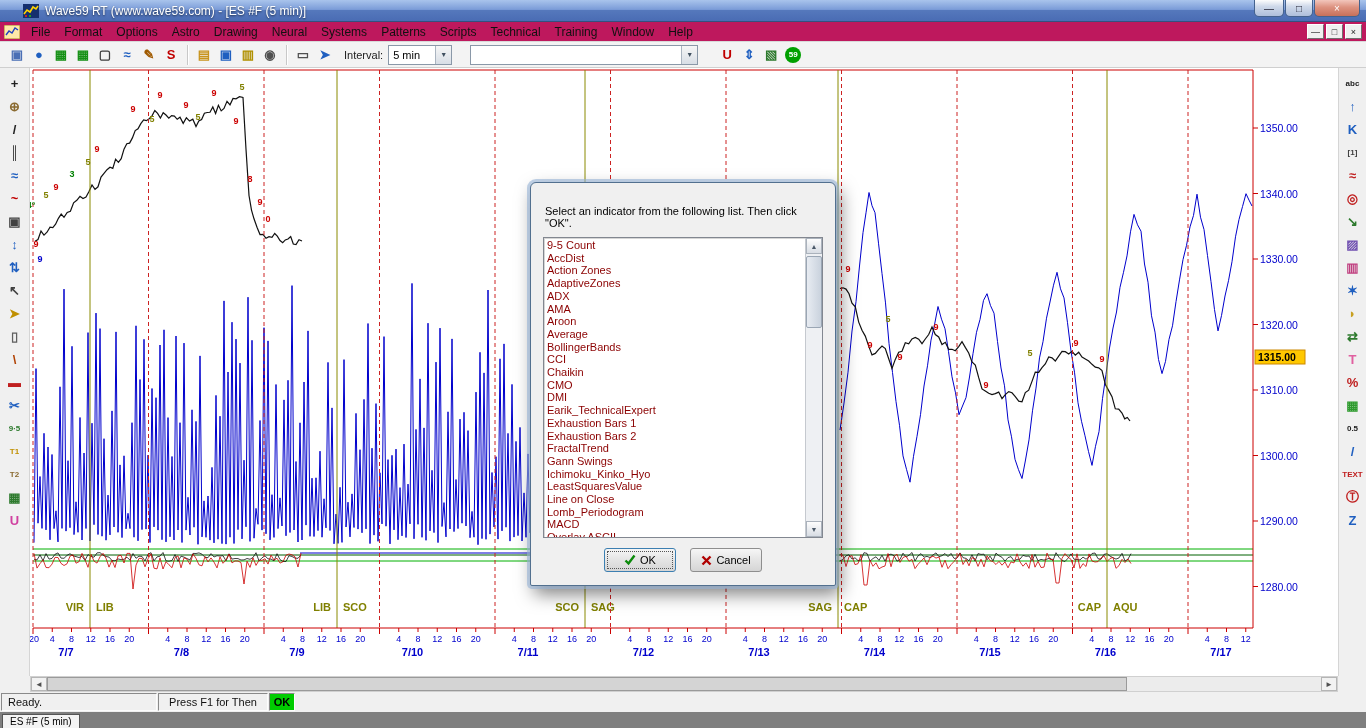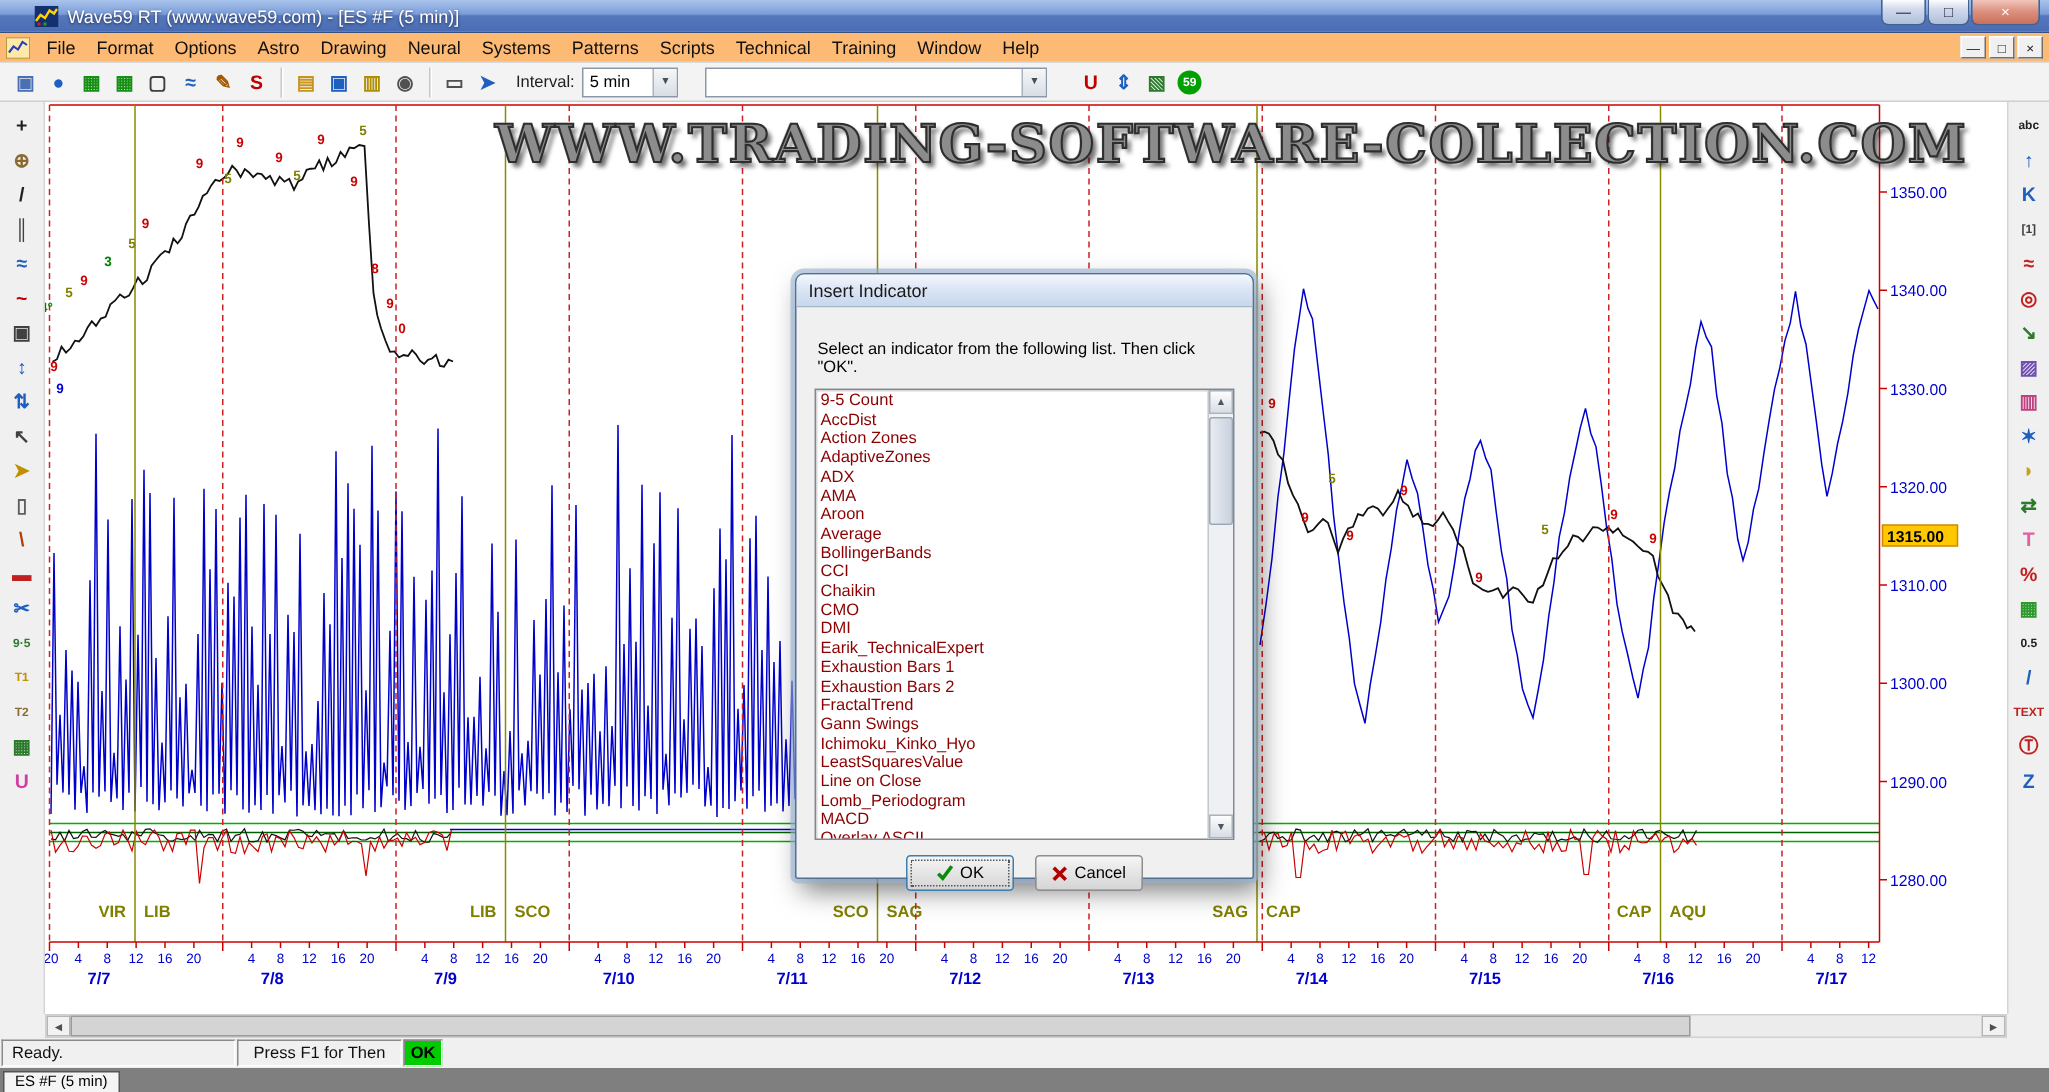--- a/index.html
+++ b/index.html
@@ -13,21 +13,21 @@
     border-bottom:1px solid #35507e;display:flex;align-items:center;padding:0 23px;color:#fff}
   .titlebar .title-text{margin-left:6px;font-size:12px;text-shadow:0 1px 2px rgba(0,0,0,.6);white-space:nowrap}
   .win-controls{position:absolute;right:6px;top:0;display:flex}
   .wbtn{height:17px;border:1px solid #44628e;border-top:none;border-radius:0 0 5px 5px;
     background:linear-gradient(#fdfdfd,#cfd9ea 40%,#aebedb);color:#223;display:flex;align-items:center;justify-content:center;
     font-size:10px;margin-left:1px;cursor:default}
   .wbtn.min{width:30px}.wbtn.max{width:28px}
   .wbtn.close{width:46px;background:linear-gradient(#f2c6bc,#dd9280 45%,#c8705a);color:#fff}
 
   
-  .menubar{position:absolute;left:0;top:22px;width:1366px;height:20px;background:#fdba74;
+  .menubar{position:absolute;left:0;top:22px;width:1366px;height:20px;background:#be185d;
     border-bottom:1px solid #d9d9d9;display:flex;align-items:center;padding:0 4px}
   .doc-icon{width:16px;height:14px;margin-right:4px;flex:0 0 auto}
   .menu-items{display:flex;align-items:center;height:100%}
   .menu-item{padding:0 7px;height:100%;display:flex;align-items:center;font-size:12px;color:#111;cursor:default}
   .mdi-controls{position:absolute;right:4px;top:2px;display:flex}
   .mbtn{width:17px;height:15px;margin-left:2px;background:#f0f0f0;border:1px solid;border-color:#fff #707070 #707070 #fff;
     display:flex;align-items:center;justify-content:center;font-size:9px;color:#222}
 
   
   .toolbar{position:absolute;left:0;top:42px;width:1366px;height:26px;background:#f3f3f3;
@@ -565,21 +565,20 @@
         <text x="848" y="272" fill="#cc0000" font-size="9" text-anchor="middle" font-weight="bold">9</text>
         <text x="870" y="348" fill="#cc0000" font-size="9" text-anchor="middle" font-weight="bold">9</text>
         <text x="888" y="322" fill="#808000" font-size="9" text-anchor="middle" font-weight="bold">5</text>
         <text x="900" y="360" fill="#cc0000" font-size="9" text-anchor="middle" font-weight="bold">9</text>
         <text x="936" y="330" fill="#cc0000" font-size="9" text-anchor="middle" font-weight="bold">9</text>
         <text x="986" y="388" fill="#cc0000" font-size="9" text-anchor="middle" font-weight="bold">9</text>
         <text x="1030" y="356" fill="#808000" font-size="9" text-anchor="middle" font-weight="bold">5</text>
         <text x="1076" y="346" fill="#cc0000" font-size="9" text-anchor="middle" font-weight="bold">9</text>
         <text x="1102" y="362" fill="#cc0000" font-size="9" text-anchor="middle" font-weight="bold">9</text>
       </svg>
-    <div class="watermark">WWW.TRADING-SOFTWARE-COLLECTION.COM</div>
   </div>
 
   <div class="hscroll">
     <div class="sb-btn">◄</div>
     <div class="sb-track">
       <div class="sb-thumb"></div>
     </div>
     <div class="sb-btn">►</div>
   </div>
 
@@ -587,23 +586,20 @@
     <div class="sb-panel sb-ready">Ready.</div>
     <div class="sb-panel sb-help">Press F1 for Then</div>
     <div class="sb-panel sb-ok">OK</div>
   </div>
 
   <div class="tabbar">
     <div class="tab">ES #F (5 min)</div>
   </div>
 
   <div class="dialog">
-    <div class="dlg-title">
-      <span>Insert Indicator</span>
-    </div>
     <div class="dlg-body">
       <div class="dlg-instruction">Select an indicator from the following list. Then click "OK".</div>
       <div class="listbox">
         <div class="list-items">
             <div class="list-item">9-5 Count</div>
             <div class="list-item">AccDist</div>
             <div class="list-item">Action Zones</div>
             <div class="list-item">AdaptiveZones</div>
             <div class="list-item">ADX</div>
             <div class="list-item">AMA</div>

